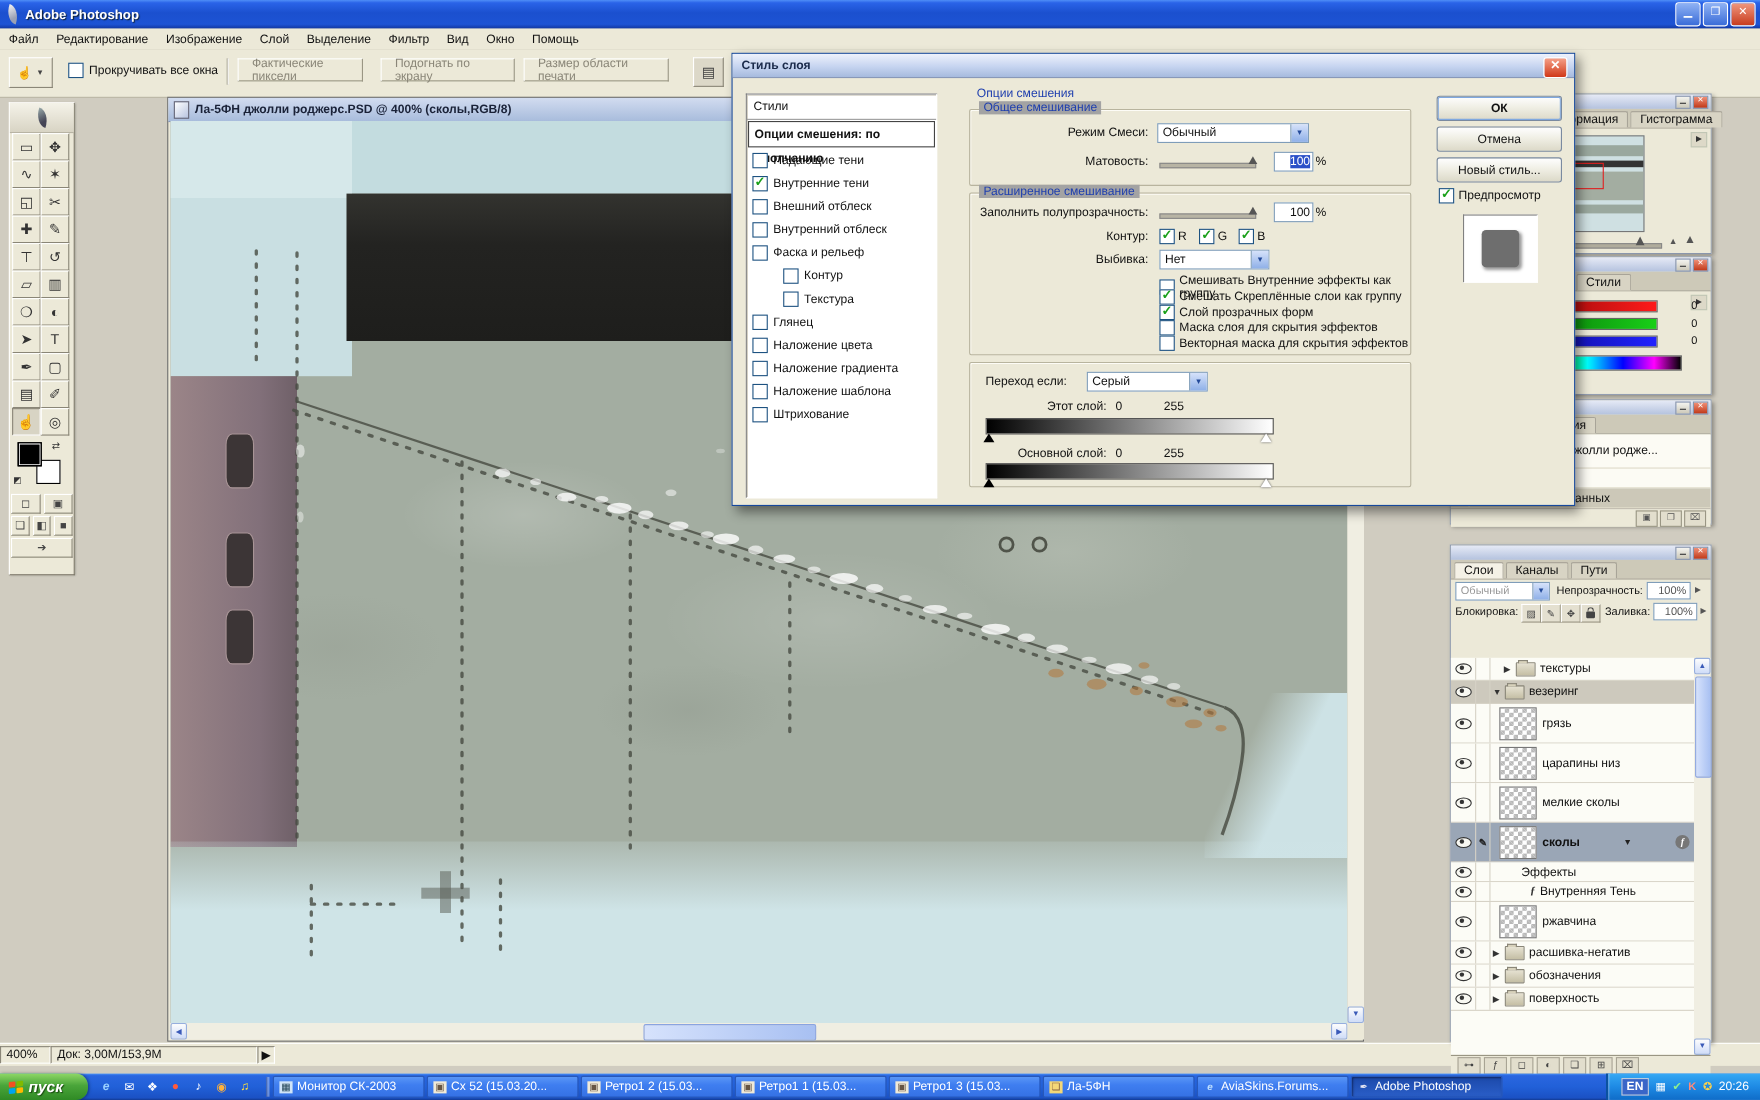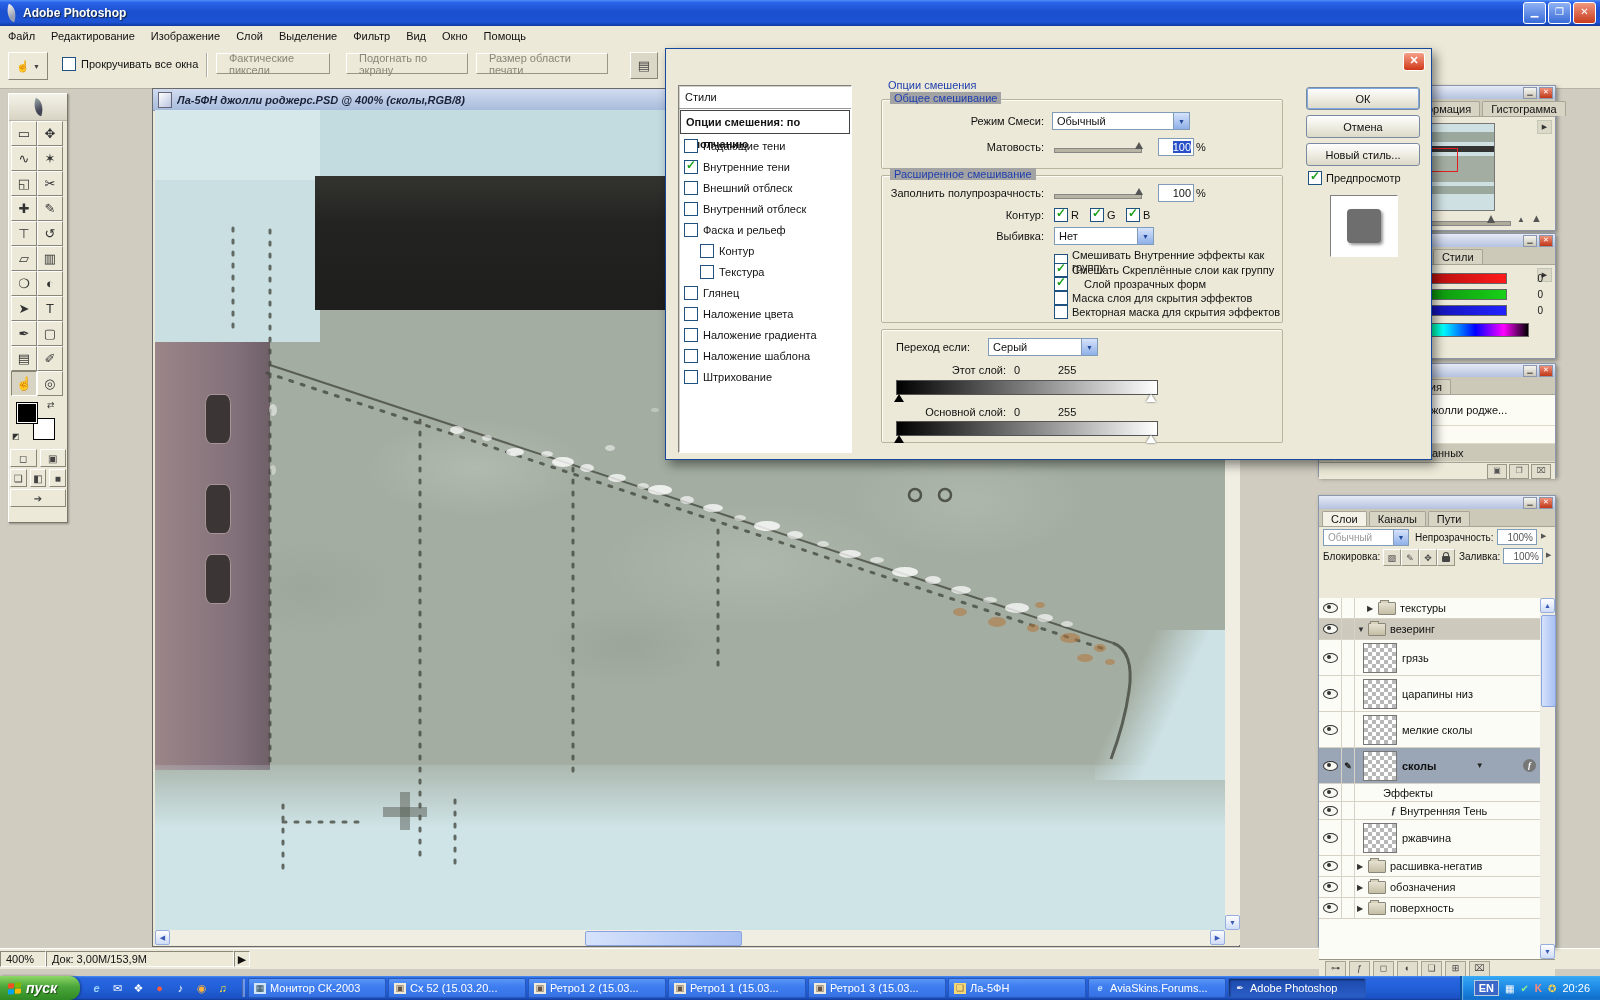--- a/index.html
+++ b/index.html
@@ -40,21 +40,21 @@
   .sw.back{left:24px;top:22px;background:#fff;}
   .sw.front{left:7px;top:6px;background:#000;}
   .sw-mini{position:absolute;left:3px;top:36px;font-size:8px;color:#333;}
   .sw-swap{position:absolute;left:38px;top:4px;font-size:9px;color:#333;}
   .tb-row{display:flex;justify-content:center;gap:1px;padding:1px 0;}
   .tbtn-sm{height:18px;flex:1;margin:0 1px;display:flex;align-items:center;justify-content:center;font-size:10px;color:#444;background:#ece9d8;border:1px solid;border-color:#fff #8a8677 #8a8677 #fff;box-sizing:border-box;}
 
   
   .docwin{position:absolute;left:152px;top:88px;width:1088px;height:859px;background:#ece9d8;border:1px solid #6a6a6a;box-sizing:border-box;z-index:1;}
   .doc-title{height:21px;display:flex;align-items:center;gap:5px;padding:0 3px 0 5px;background:linear-gradient(180deg,#d2dcf0,#a8bcdc);border-bottom:1px solid #8898b8;}
-  .doc-title-text{color:#1a2238;font-weight:bold;font-size:11px;white-space:nowrap;overflow:hidden;font-style:italic;}
+  .doc-title-text{color:#1a2238;font-weight:bold;font-size:11px;white-space:nowrap;overflow:hidden;}
   .doc-ico{width:12px;height:14px;background:linear-gradient(135deg,#fff,#b8c4e0);border:1px solid #667;}
   .doc-btns{margin-left:auto;display:flex;gap:2px;}
   .doc-btn{width:17px;height:15px;border:1px solid #e8eef8;border-radius:2px;color:#fff;font-size:8px;line-height:13px;text-align:center;background:linear-gradient(180deg,#b6c8ea,#7e9ad0);}
 
   .canvas{position:absolute;left:2px;top:21px;width:1070px;height:820px;background:#a3ada1;overflow:hidden;}
   .cv{position:absolute;}
   .mottle{left:0;top:190px;width:1070px;height:480px;
     background-image:radial-gradient(ellipse 160px 70px at 30% 35%,rgba(255,255,255,.16),transparent 70%),
       radial-gradient(ellipse 220px 90px at 56% 55%,rgba(255,255,255,.13),transparent 70%),
       radial-gradient(ellipse 170px 80px at 76% 42%,rgba(225,228,218,.18),transparent 70%),
@@ -140,21 +140,21 @@
   .padlock::before{content:"";position:absolute;top:-4px;left:1px;width:4px;height:3px;border:1px solid #444;border-bottom:none;border-radius:3px 3px 0 0;}
 
   
   .dialog{position:absolute;left:665px;top:48px;width:767px;height:412px;background:#ece9d8;border:1px solid #16489c;box-shadow:4px 5px 10px rgba(0,0,0,.45);box-sizing:border-box;z-index:10;}
   .dlg-title{position:absolute;left:0;top:0;width:100%;height:22px;background:linear-gradient(180deg,#eef2fc 0%,#c6d4f0 55%,#a6bade 100%);display:flex;align-items:center;padding:0 4px 0 8px;box-sizing:border-box;font-weight:bold;color:#1a2a4a;border-bottom:1px solid #8898b8;}
   .dlg-close{position:absolute;right:6px;top:3px;width:20px;height:17px;background:linear-gradient(180deg,#f5a088,#d03818);border:1px solid #fff;border-radius:3px;color:#fff;font-weight:bold;font-size:11px;line-height:15px;text-align:center;}
   .styles-list{position:absolute;left:12px;top:36px;width:174px;height:368px;background:#fff;border:1px solid;border-color:#808080 #fff #fff #808080;box-shadow:1px 1px 0 #d4d0c4 inset;box-sizing:border-box;}
   .sl-head{height:22px;line-height:22px;padding-left:6px;border-bottom:1px solid #999;}
   .sl-default{height:22px;line-height:22px;padding-left:5px;border:1px solid #444;margin:1px;font-weight:bold;}
   .sl-item{height:21px;display:flex;align-items:center;gap:5px;padding-left:5px;}
-  .sl-item.ind{padding-left:21px;}
+  .sl-item.ind{padding-left:21px;margin-left:12px;}
   .cb{display:inline-block;width:12px;height:12px;background:#fff;border:1px solid #1d5281;position:relative;flex:none;box-sizing:content-box;}
   .cb.on::after{content:"✓";position:absolute;left:1px;top:-3px;color:#1aa01a;font-size:12px;font-weight:bold;}
   .grp{position:absolute;border:1px solid #b8b49e;border-radius:2px;box-shadow:1px 1px 0 #fdfcf6 inset;}
   .grp-label{position:absolute;top:-8px;left:8px;background:#a3a3a3;padding:0 4px;color:#1f3fae;}
   .blue-head{position:absolute;color:#1f3fae;}
   .lab{position:absolute;text-align:right;}
   .dd2{position:absolute;height:18px;background:#fff;border:1px solid #7f9db9;display:flex;align-items:center;padding-left:4px;box-sizing:border-box;}
   .dd2 .arr{margin-left:auto;width:15px;height:100%;background:linear-gradient(180deg,#d6e2fa,#8fb0e8);border-left:1px solid #7f9db9;color:#234a9a;font-size:7px;display:flex;align-items:center;justify-content:center;}
   .groove{position:absolute;width:86px;height:3px;background:#b8b4a4;border:1px solid #888;}
   .gthumb{position:absolute;right:-2px;top:-7px;width:0;height:0;border-left:4px solid transparent;border-right:4px solid transparent;border-bottom:7px solid #555;}
@@ -683,20 +683,23 @@
         <div class="lbtn">◻</div>
         <div class="lbtn">◐</div>
         <div class="lbtn">❏</div>
         <div class="lbtn">⊞</div>
         <div class="lbtn">⌧</div>
       </div>
     </div>
   </div>
 
   <div class="dialog">
+    <div class="dlg-title">
+      <span>Стиль слоя</span>
+    </div>
     <div class="dlg-close">✕</div>
 
     <div class="styles-list">
       <div class="sl-head">Стили</div>
       <div class="sl-default">Опции смешения: по умолчанию</div>
       <div class="sl-item">
         <span class="cb"></span>
           <span>Падающие тени</span>
       </div>
       <div class="sl-item">
@@ -796,21 +799,21 @@
       </div>
 
       <span style="position:absolute;left:172px;top:73px;display:flex;align-items:center;gap:4px;">
         <span class="cb"></span>
           <span>Смешивать Внутренние эффекты как группу</span>
       </span>
       <span style="position:absolute;left:172px;top:87px;display:flex;align-items:center;gap:4px;">
         <span class="cb on"></span>
           <span>Смешать Скреплённые слои как группу</span>
       </span>
-      <span style="position:absolute;left:172px;top:101px;display:flex;align-items:center;gap:16px;">
+      <span style="position:absolute;left:172px;top:101px;display:flex;align-items:center;gap:4px;">
         <span class="cb on"></span>
           <span>Слой прозрачных форм</span>
       </span>
       <span style="position:absolute;left:172px;top:115px;display:flex;align-items:center;gap:4px;">
         <span class="cb"></span>
           <span>Маска слоя для скрытия эффектов</span>
       </span>
       <span style="position:absolute;left:172px;top:129px;display:flex;align-items:center;gap:4px;">
         <span class="cb"></span>
           <span>Векторная маска для скрытия эффектов</span>
@@ -830,21 +833,21 @@
       <span class="gmark black" style="left:12px;top:64px;"></span>
       <span class="gmark white" style="left:264px;top:64px;"></span>
       <span class="lab" style="left:4px;top:76px;width:120px;">Основной слой:</span>
       <span class="lab" style="left:132px;top:76px;width:20px;text-align:left;">0</span>
       <span class="lab" style="left:176px;top:76px;width:30px;text-align:left;">255</span>
       <div class="gbar" style="left:14px;top:91px;"></div>
       <span class="gmark black" style="left:12px;top:105px;"></span>
       <span class="gmark white" style="left:264px;top:105px;"></span>
     </div>
 
-    <div class="xpbtn primary" style="left:640px;top:38px;">ОК</div>
+    <div class="xpbtn primary" style="left:640px;top:38px;font-weight:bold;">ОК</div>
     <div class="xpbtn" style="left:640px;top:66px;">Отмена</div>
     <div class="xpbtn" style="left:640px;top:94px;">Новый стиль...</div>
     <span style="position:absolute;left:642px;top:122px;display:flex;align-items:center;gap:4px;">
       <span class="cb on"></span>
       <span>Предпросмотр</span>
     </span>
     <div class="prevbox">
         <div class="prevsq"></div>
       </div>
   </div>

